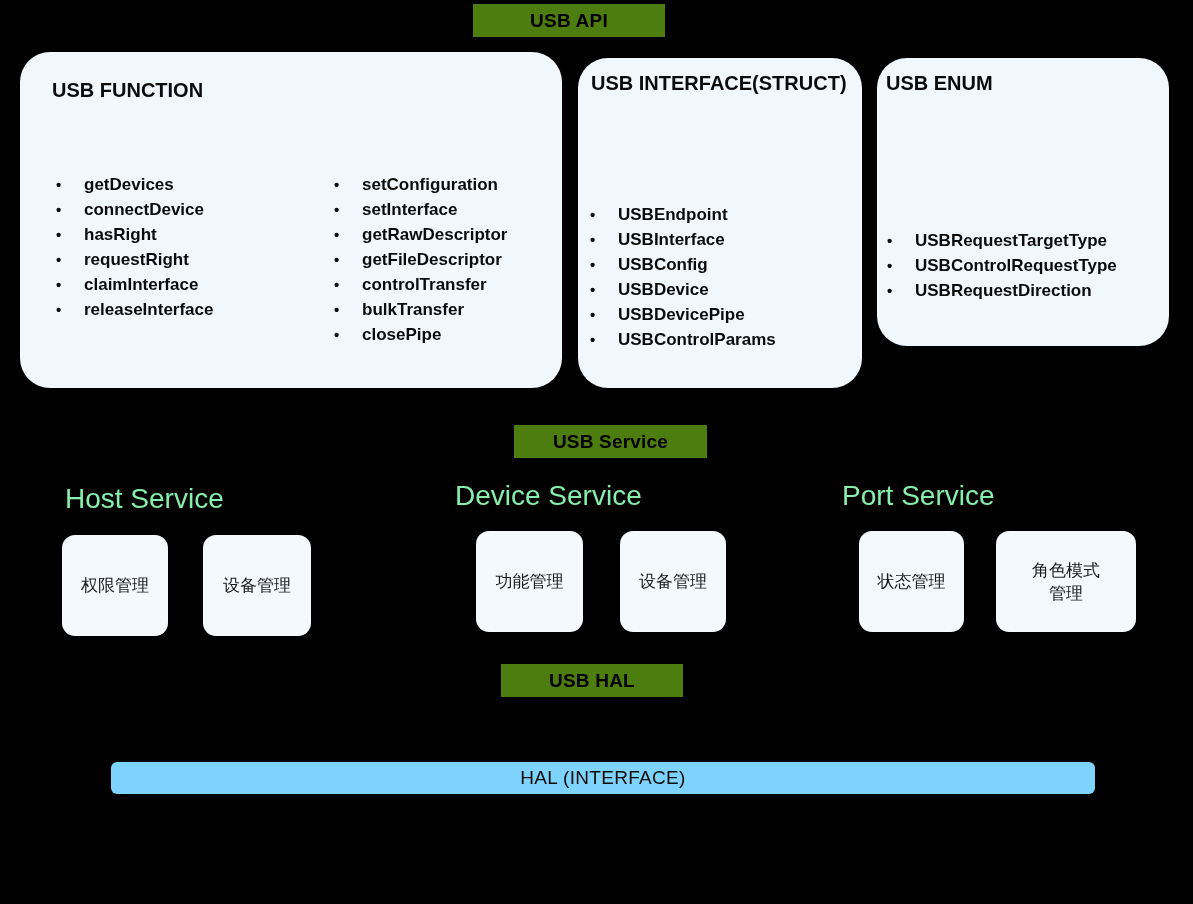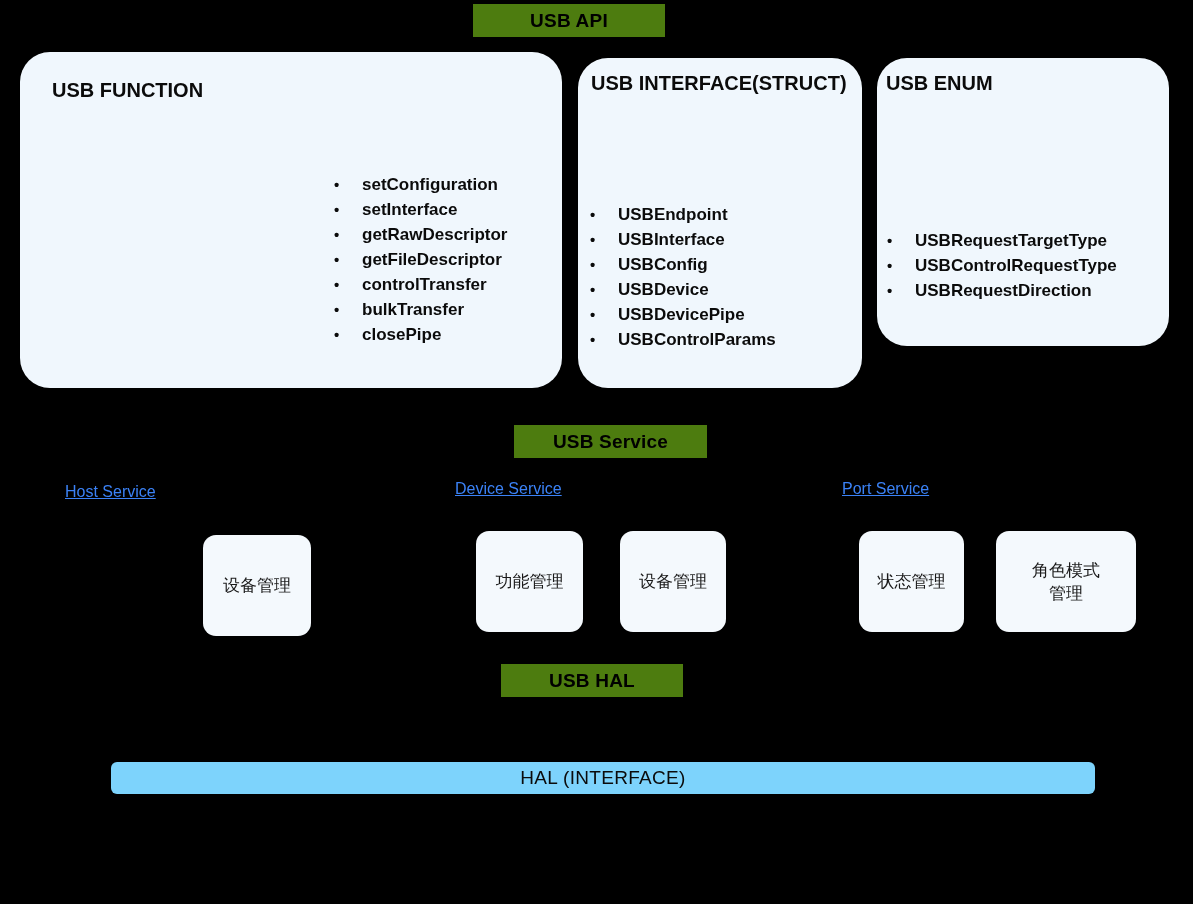--- a/index.html
+++ b/index.html
@@ -85,24 +85,23 @@
   }
 
   .func-col-a { left: 32px;  top: 120px; }
   .func-col-b { left: 310px; top: 120px; }
   .iface-list { left: 8px;   top: 144px; }
   .enum-list  { left: 6px;   top: 170px; }
 
   
   .svc-group-label {
     position: absolute;
-    color: #3b82f6;
-    font-size: 16px;
+    color: #86efac;
+    font-size: 28px;
     white-space: nowrap;
-    text-decoration: underline;
   }
   .lbl-host   { left: 65px;  top: 483px; }
   .lbl-device { left: 455px; top: 480px; }
   .lbl-port   { left: 842px; top: 480px; }
 
   .svc-box {
     position: absolute;
     background: #f4f9fd;
     border-radius: 13px;
     display: flex;
@@ -142,20 +141,28 @@
 </head>
 <body>
 
 <div class="stage">
 
   <div class="banner banner-usb-api">USB API</div>
 
   <div class="card card-func">
     <div class="card-title">USB FUNCTION</div>
 
+    <ul class="bullets func-col-a">
+      <li>getDevices</li>
+      <li>connectDevice</li>
+      <li>hasRight</li>
+      <li>requestRight</li>
+      <li>claimInterface</li>
+      <li>releaseInterface</li>
+    </ul>
 
     <ul class="bullets func-col-b">
       <li>setConfiguration</li>
       <li>setInterface</li>
       <li>getRawDescriptor</li>
       <li>getFileDescriptor</li>
       <li>controlTransfer</li>
       <li>bulkTransfer</li>
       <li>closePipe</li>
     </ul>
@@ -183,20 +190,21 @@
       <li>USBRequestDirection</li>
     </ul>
   </div>
 
   <div class="banner banner-usb-svc">USB Service</div>
 
   <div class="svc-group-label lbl-host">Host Service</div>
   <div class="svc-group-label lbl-device">Device Service</div>
   <div class="svc-group-label lbl-port">Port Service</div>
 
+  <div class="svc-box svc-1">权限管理</div>
   <div class="svc-box svc-2">设备管理</div>
   <div class="svc-box svc-3">功能管理</div>
   <div class="svc-box svc-4">设备管理</div>
   <div class="svc-box svc-5">状态管理</div>
   <div class="svc-box svc-6">角色模式<br>管理</div>
 
   <div class="banner banner-usb-hal">USB HAL</div>
 
   <div class="hal-bar">HAL (INTERFACE)</div>
 

